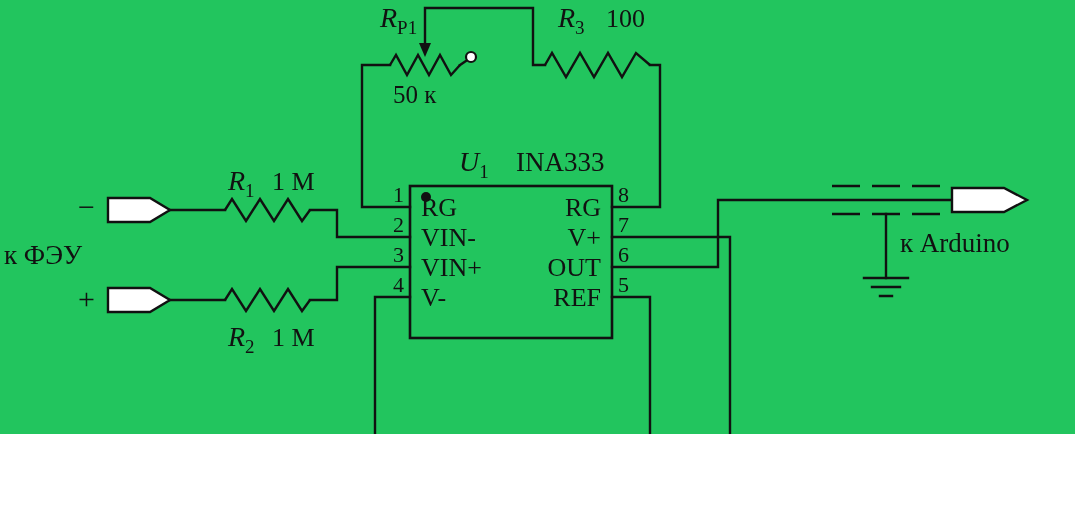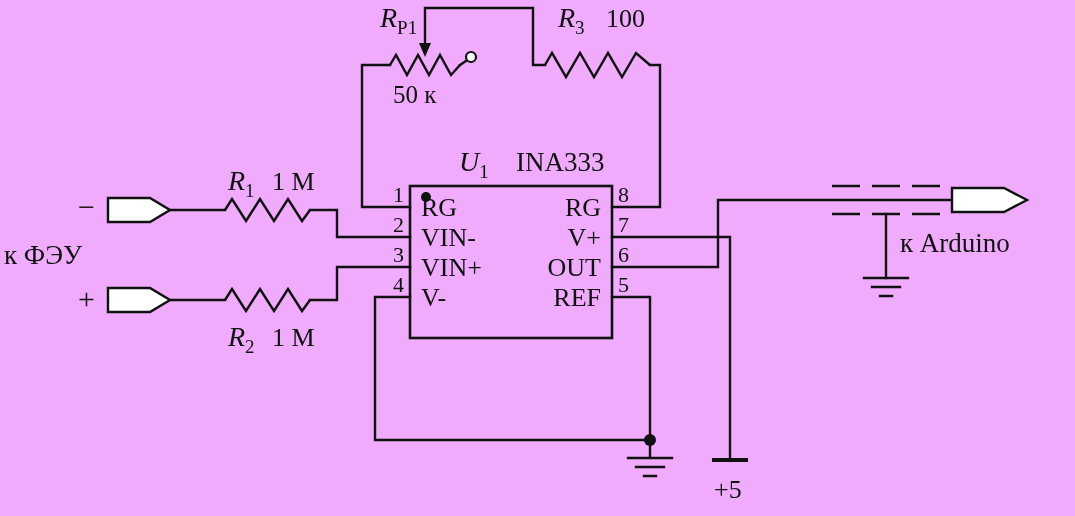--- a/index.html
+++ b/index.html
@@ -1,20 +1,20 @@
 <!DOCTYPE html>
 <html><head>
 <meta charset="utf-8">
 <style>
   html, body { margin: 0; padding: 0; background: #ffffff; }
   .stage {
     width: 1075px;
-    height: 516px;
+    height: 434px;
     position: relative;
-    background: #f0abfc;
+    background: #22c55e;
     overflow: hidden;
   }
   svg { display: block; }
   text {
     font-family: "Liberation Serif", "DejaVu Serif", serif;
     fill: #111111;
   }
 </style>
 </head>
 <body>

